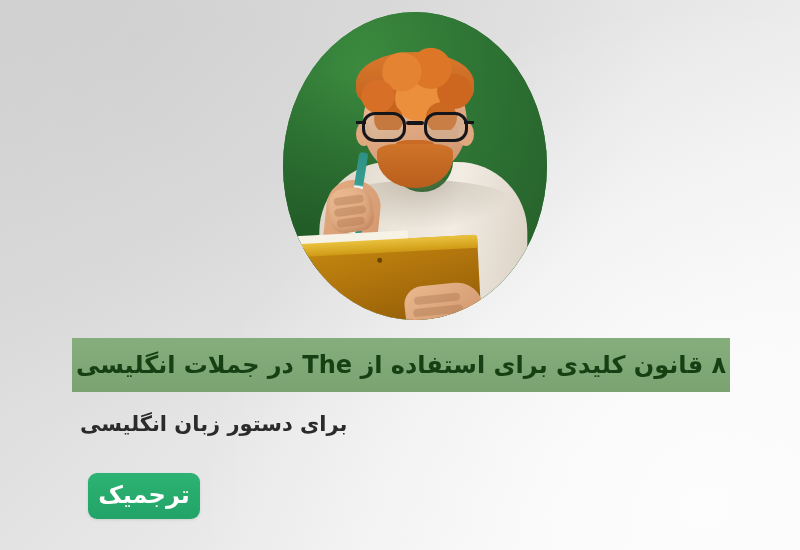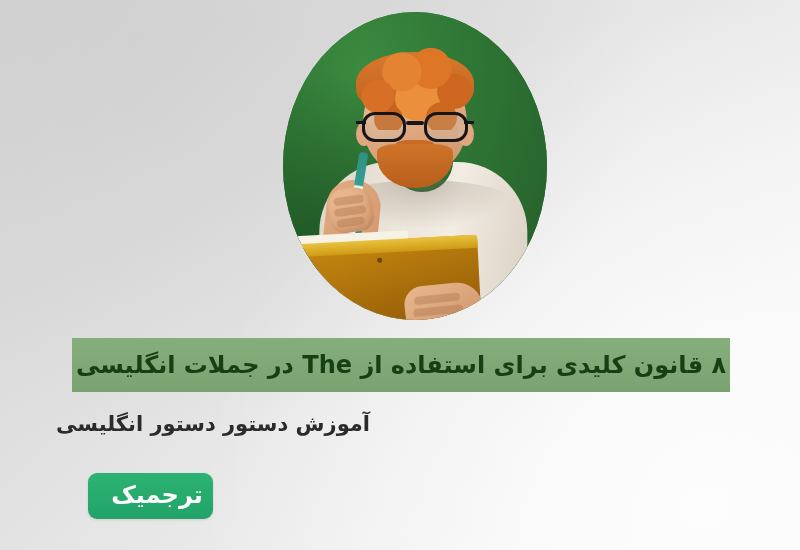--- a/index.html
+++ b/index.html
@@ -385,21 +385,20 @@
     left: 88px;
     top: 473px;
     width: 112px;
     height: 46px;
     border-radius: 9px;
     background: linear-gradient(180deg, #2cb373 0%, #22a368 100%);
     display: flex;
     align-items: center;
     justify-content: center;
     box-shadow: 0 1px 3px rgba(0,0,0,.10);
-    padding-left: 13px;
   }
   .logo-text {
     color: #ffffff;
     font-size: 24px;
     font-weight: bold;
     line-height: 1;
     direction: rtl;
     position: relative;
     top: -1px;
   }
@@ -470,19 +469,19 @@
         <div class="finger" style="left:12px; top:34px; width:42px;"></div>
       </div>
 
     </div>
   </div>
 
   <div class="title-banner">
     <div class="title-text">۸ قانون کلیدی برای استفاده از The در جملات انگلیسی</div>
   </div>
 
-  <div class="subtitle">آموزش دستور دستور انگلیسی</div>
+  <div class="subtitle">برای دستور زبان انگلیسی</div>
 
   <div class="logo-badge">
     <span class="logo-text">ترجمیک</span>
   </div>
 
 </div>
 
 </body></html>

